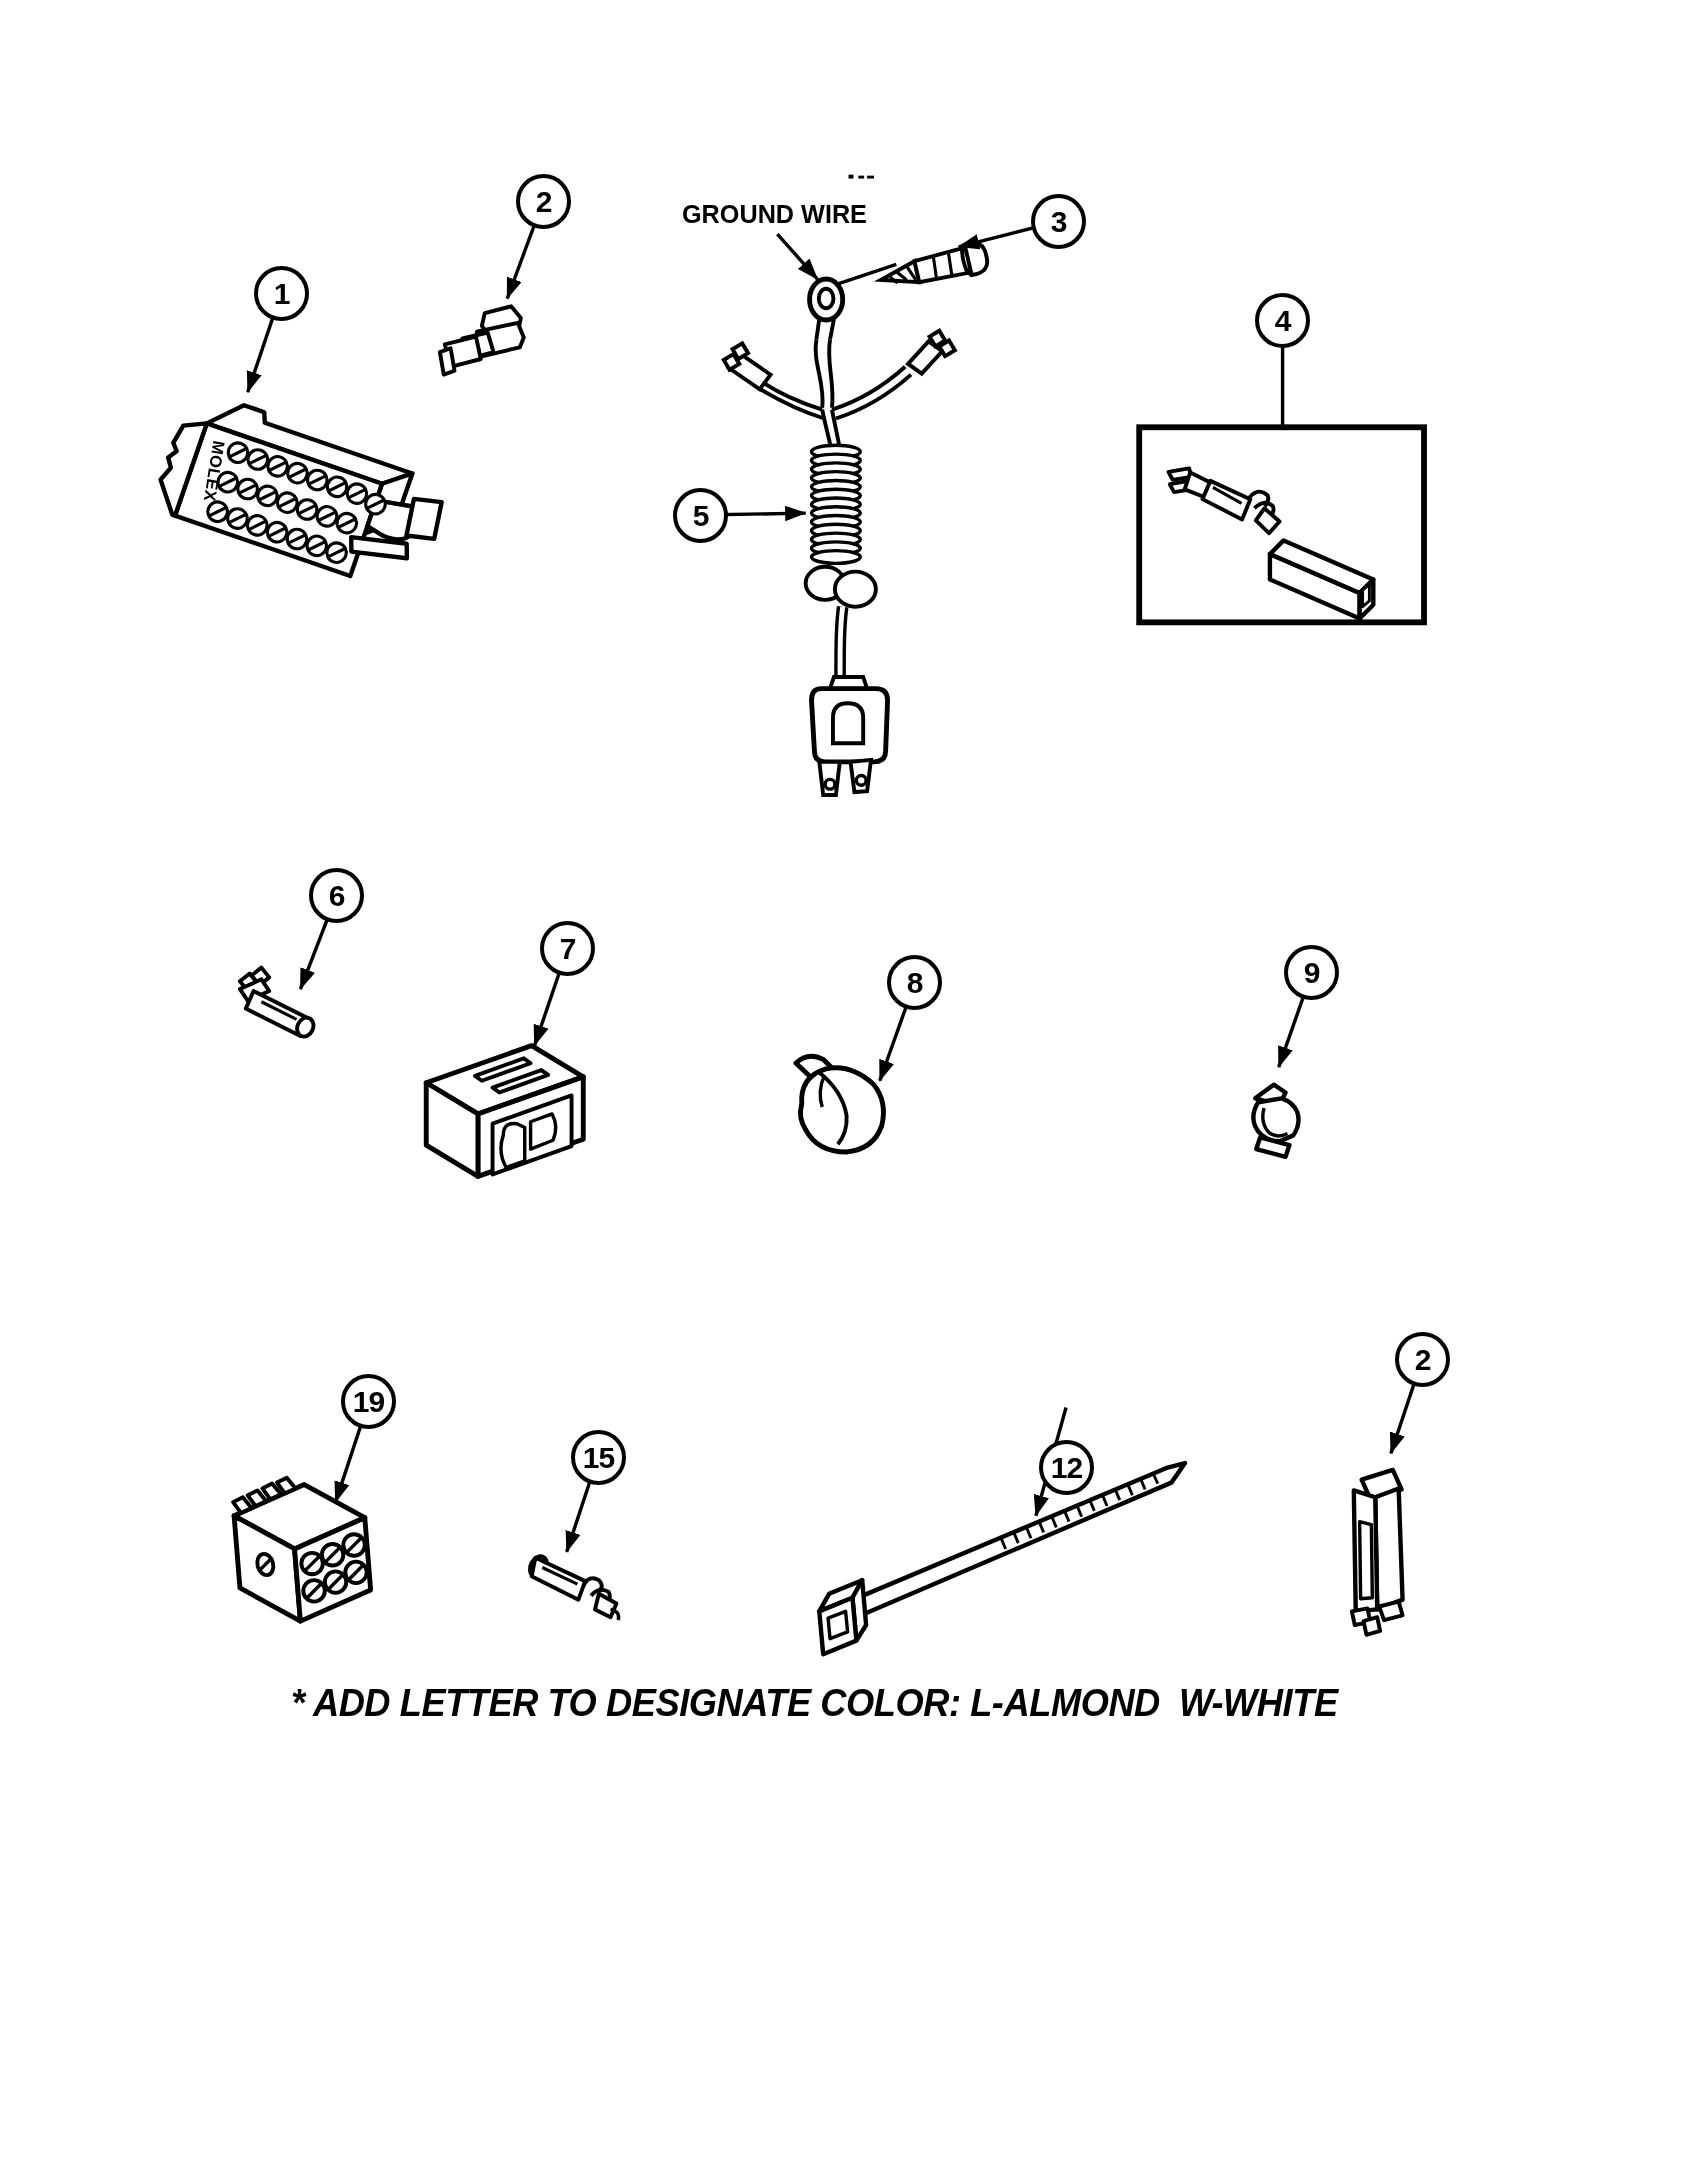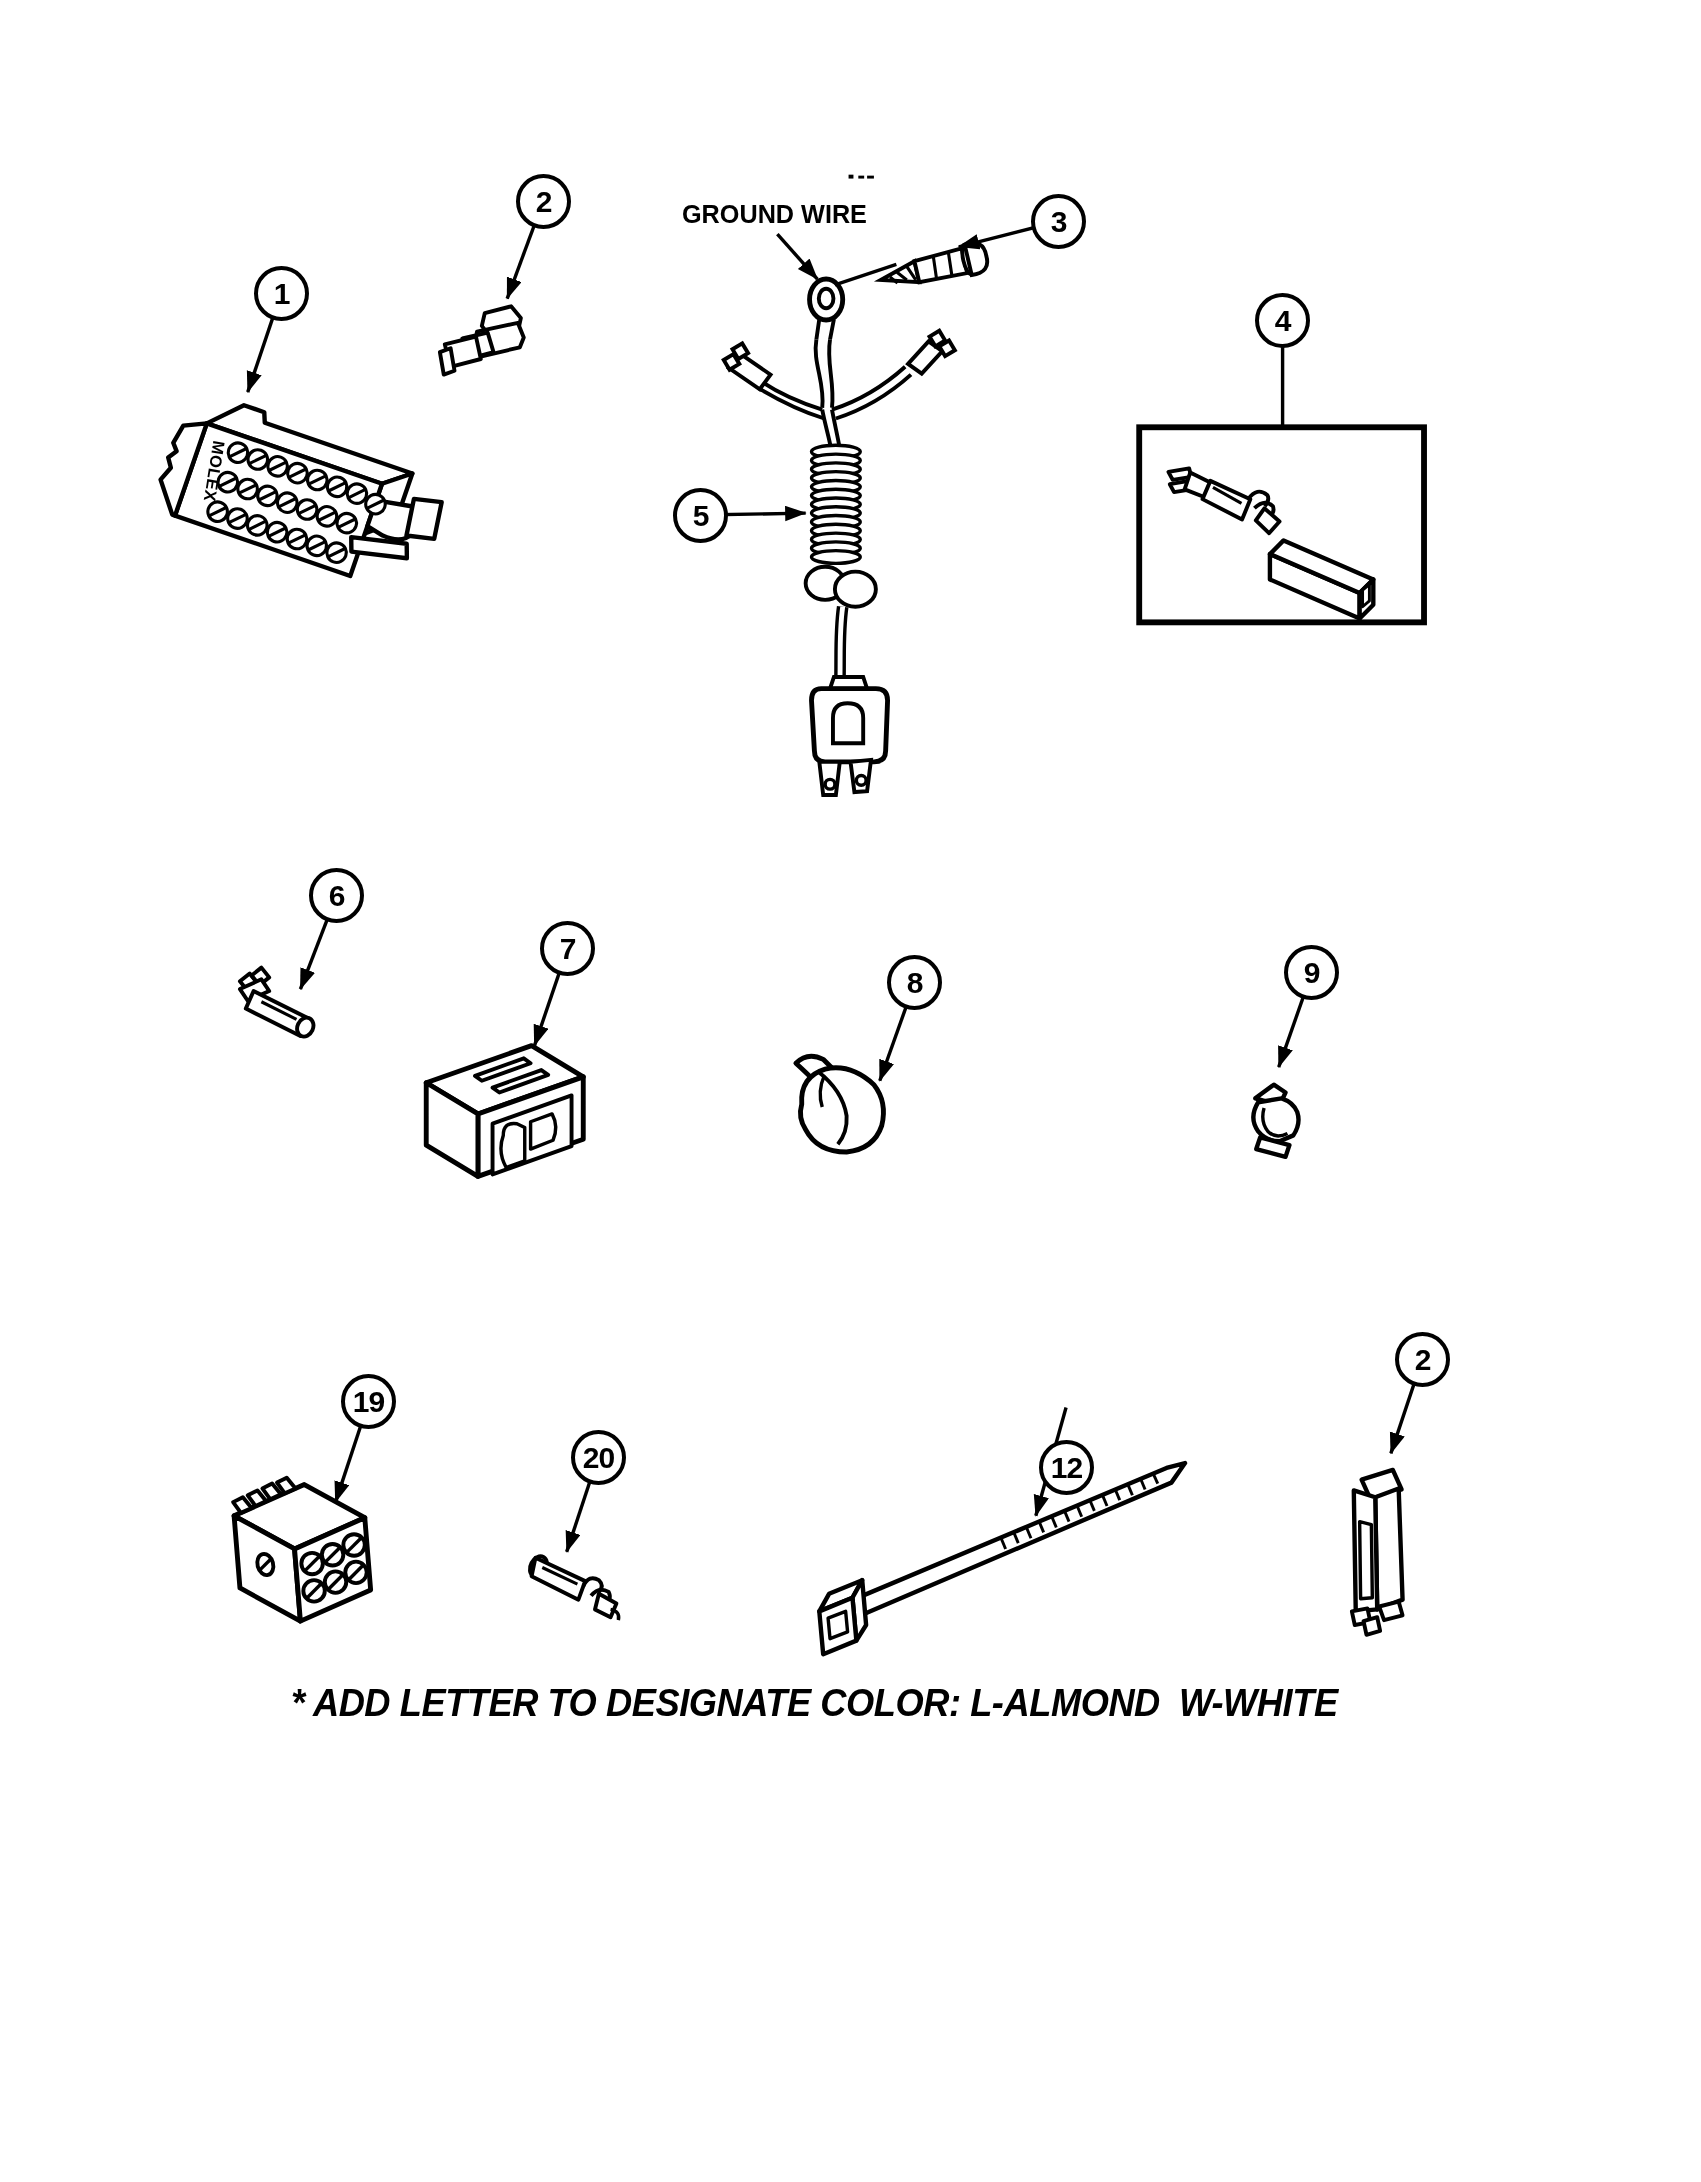--- a/index.html
+++ b/index.html
@@ -331,21 +331,21 @@
 <div class="callout" style="left:887px;top:955px">
       <span>8</span>
     </div>
 <div class="callout" style="left:1284px;top:945px">
       <span>9</span>
     </div>
 <div class="callout" style="left:341px;top:1374px">
       <span>19</span>
     </div>
 <div class="callout" style="left:571px;top:1430px">
-      <span>20</span>
+      <span>15</span>
     </div>
 <div class="callout" style="left:1039px;top:1440px">
       <span>12</span>
     </div>
 <div class="callout" style="left:1395px;top:1332px">
       <span>2</span>
     </div>
 
 </div>
 

